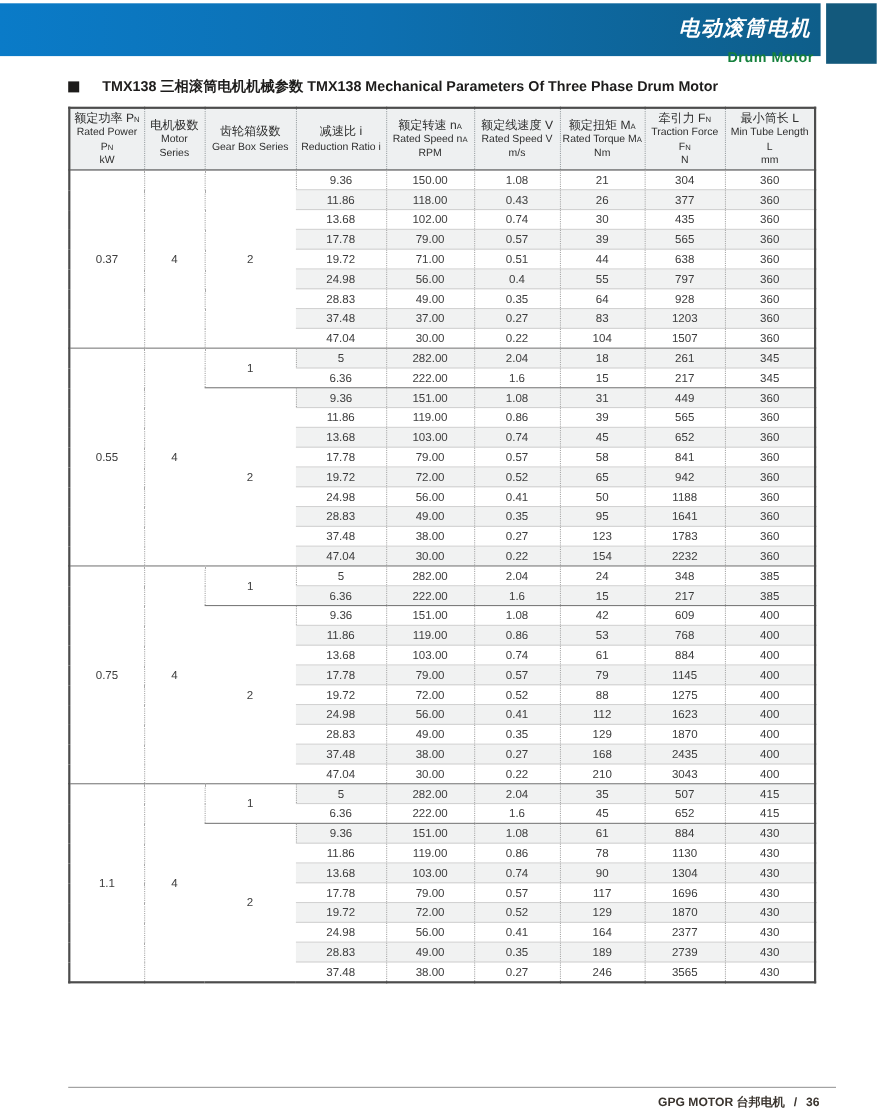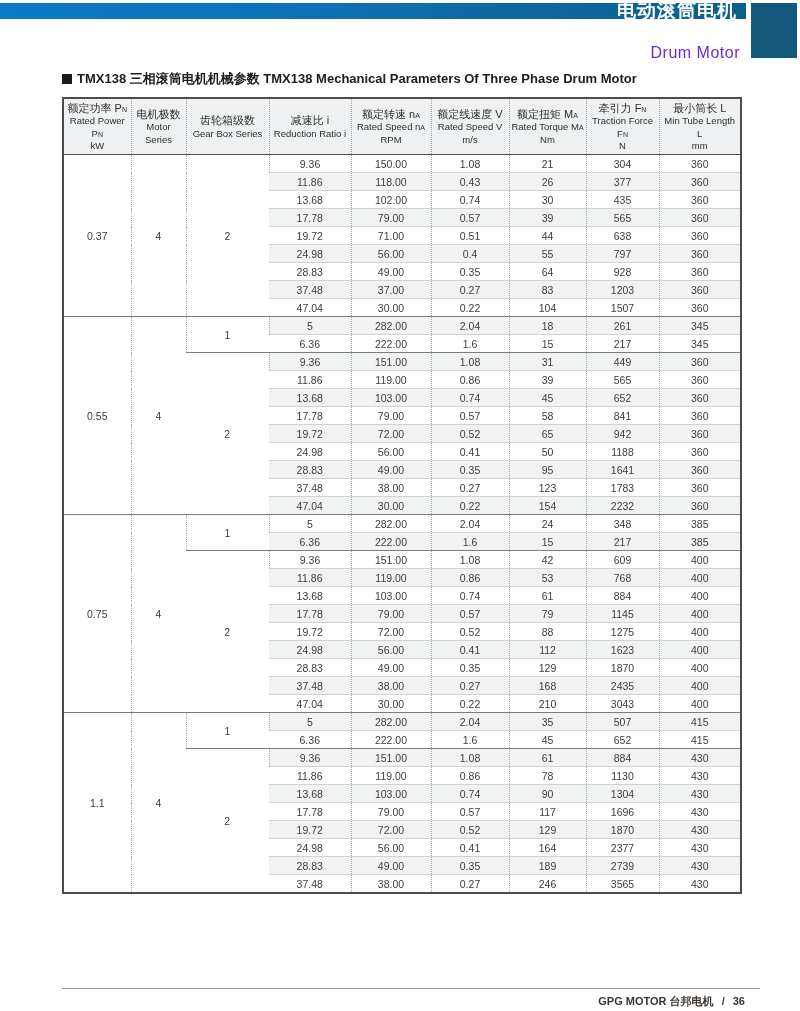--- a/index.html
+++ b/index.html
@@ -3,40 +3,40 @@
 <meta charset="utf-8">
 <style>
   * { margin:0; padding:0; box-sizing:border-box; }
   html,body { width:800px; }
   body {
     position:relative; width:800px; height:1011px; background:#ffffff;
     font-family:"Liberation Sans","DejaVu Sans",sans-serif; overflow:hidden;
   }
   
   .top-bar {
-    position:absolute; left:0; top:3px; width:746px; height:16px;
+    position:absolute; left:0; top:3px; width:746px; height:48px;
     background:linear-gradient(90deg,#0a7bc8 0%,#0d70b2 45%,#0e5e8a 100%);
-    display:flex; align-items:center; justify-content:flex-end;
+    display:flex; align-items:center; justify-content:flex-end;font-style:italic;
   }
   .top-bar-title {
     color:#ffffff; font-size:19px; font-weight:bold; letter-spacing:1px;
     padding-right:9px; line-height:32px;
   }
   .accent-square {
     position:absolute; left:751px; top:3px; width:46px; height:55px;
     background:#13597c;
   }
   .drum-motor {
-    position:absolute; top:44px; right:60px; color:#6d28d9;
-    font-size:16px; font-weight:normal; letter-spacing:.5px;
+    position:absolute; top:44px; right:60px; color:#15803d;
+    font-size:13px; font-weight:bold; letter-spacing:.5px;
   }
   
   .sec-title {
     position:absolute; left:62px; top:70px; display:flex; align-items:center;
-    color:#1d1c1b; font-size:13px; font-weight:bold; white-space:nowrap;
+    color:#1d1c1b; font-size:13px; font-weight:bold; white-space:nowrap;gap:16px;
   }
   .sec-title .sq {
     display:inline-block; width:10px; height:10px; background:#1d1c1b;
     margin-right:5px; flex:0 0 auto;
   }
   
   table.params {
     position:absolute; left:62px; top:97px; width:678px;
     border-collapse:collapse; table-layout:fixed;
     border:2px solid #4c4c4c;

